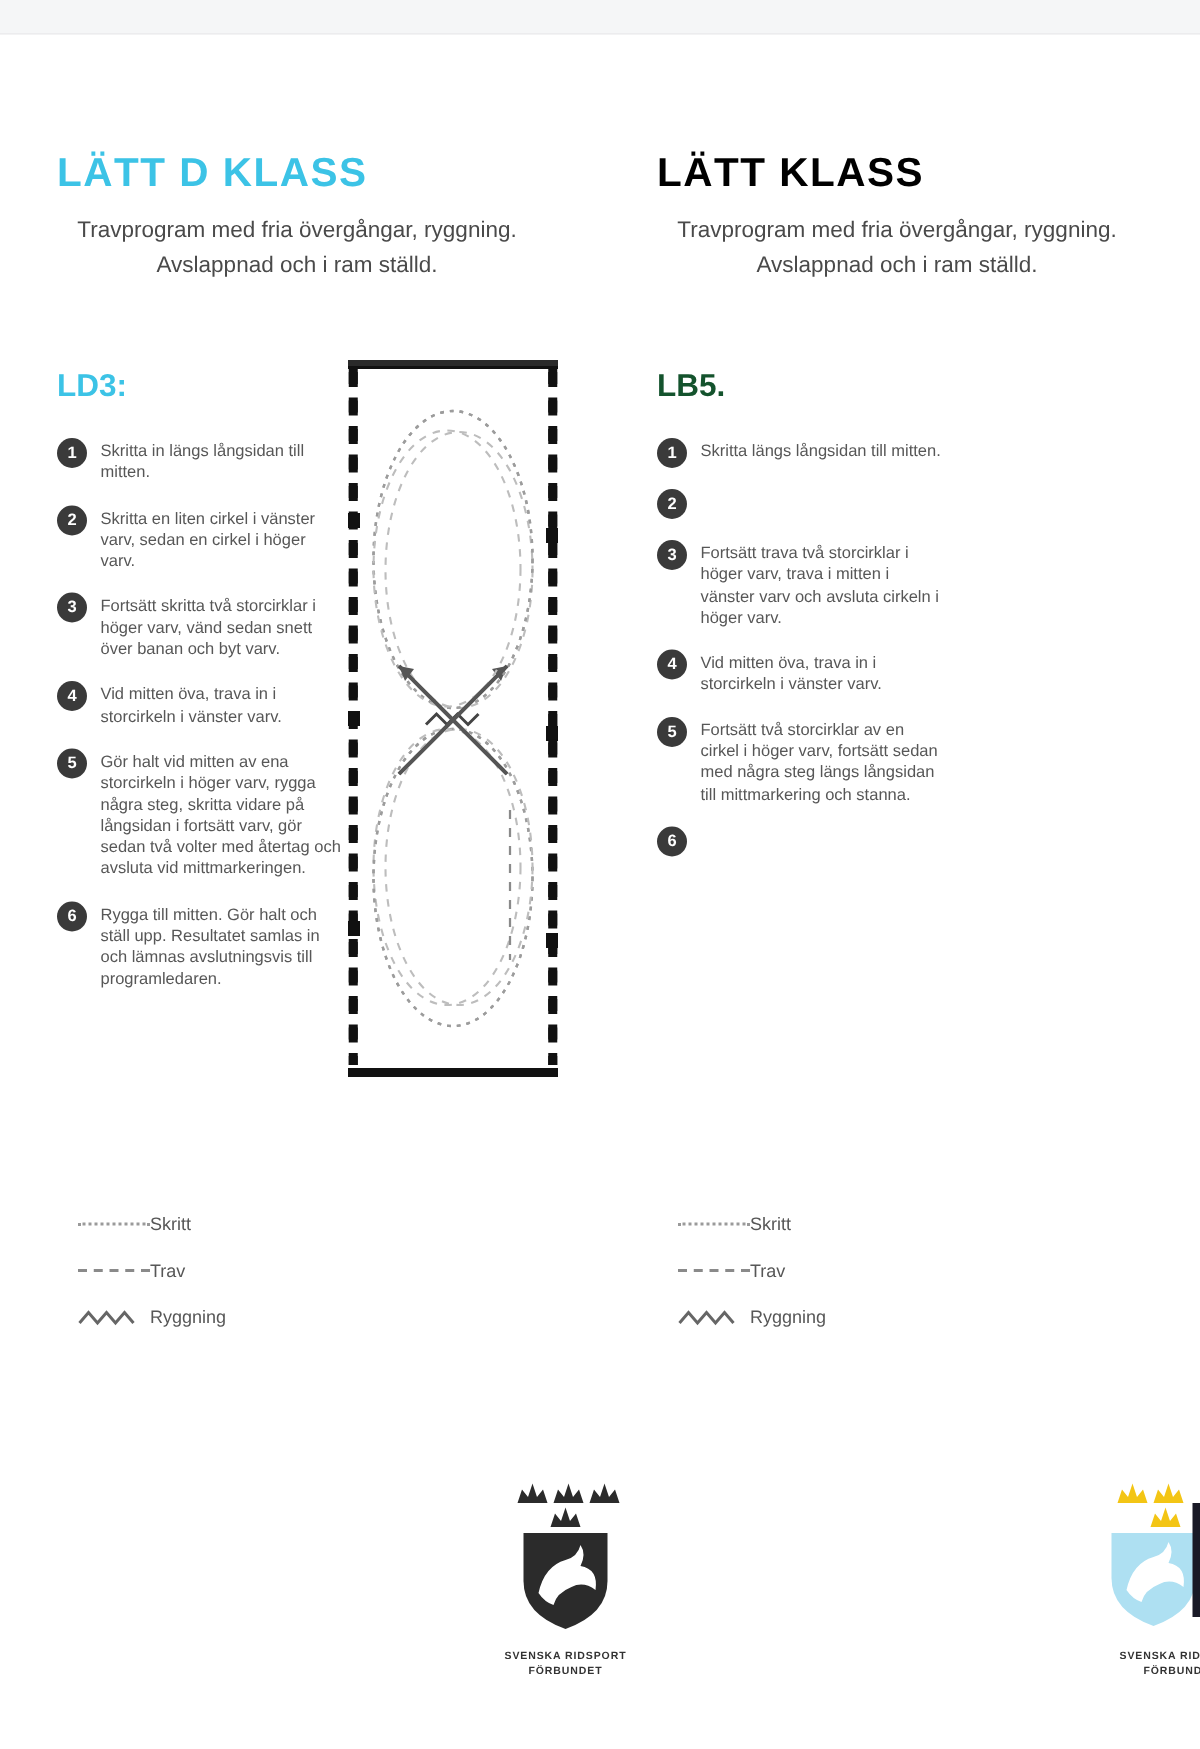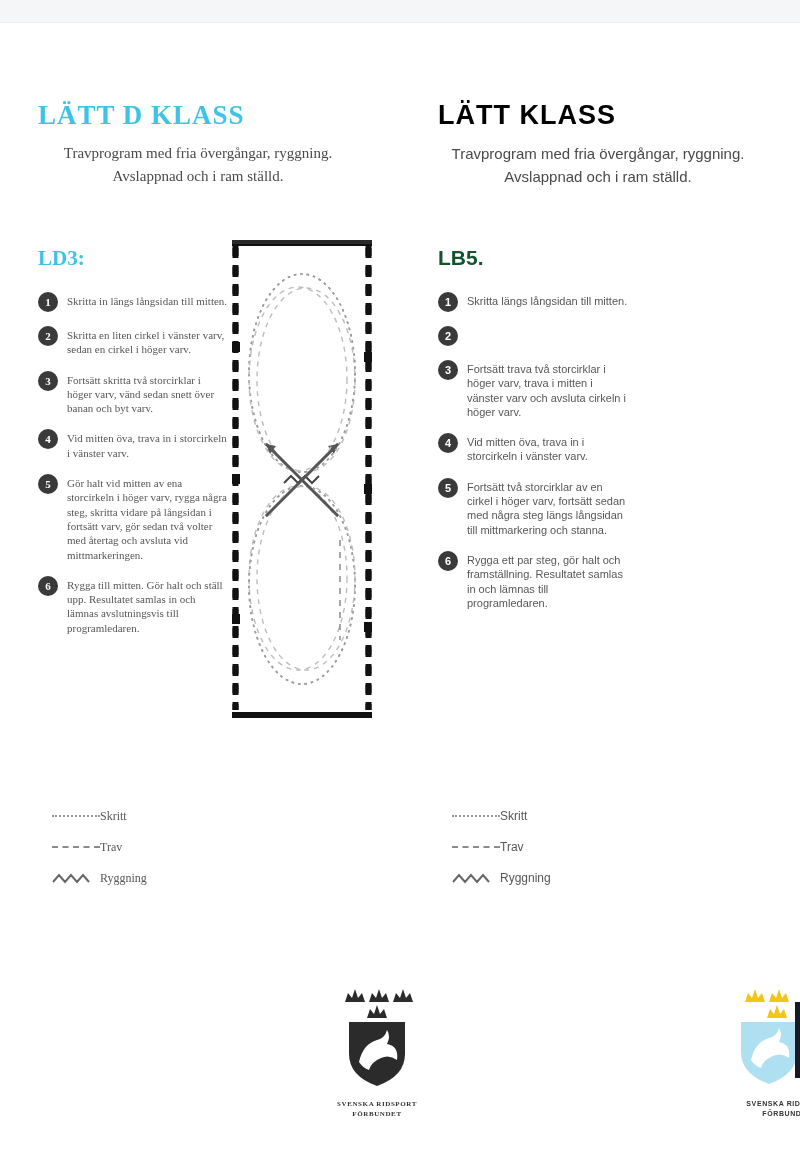--- a/index.html
+++ b/index.html
@@ -2,21 +2,21 @@
 <html><head>
 <meta charset="utf-8">
 <style>
   html,body{margin:0;padding:0;}
   body{
     width:800px;height:1166px;position:relative;background:#ffffff;
     font-family:"Liberation Sans", sans-serif;color:#3d3d3d;overflow:hidden;
   }
   .topbar{position:absolute;left:0;top:0;width:800px;height:22px;background:#f5f6f7;border-bottom:1px solid #ececee;}
   .page{position:absolute;top:0;width:400px;height:1166px;}
-  .page-left{left:0;font-family:Liberation Serif, serif;}
+  .page-left{left:0;}
   .page-right{left:400px;}
 
   .title{position:absolute;left:38px;top:100px;font-size:27px;font-weight:bold;letter-spacing:1px;color:#000000;}
   .title.accent{color:#3cc3e6;}
   .subtitle{position:absolute;left:38px;top:142px;width:320px;font-size:15px;line-height:1.55;color:#4a4a4a;text-align:center;}
   .program-code{position:absolute;left:38px;top:246px;font-size:21px;font-weight:bold;color:#14532d;}
   .program-code.accent{color:#3cc3e6;}
 
   .steps{position:absolute;left:38px;top:292px;width:190px;display:flex;flex-direction:column;gap:14px;}
   .step{display:flex;align-items:flex-start;gap:9px;}
@@ -162,21 +162,20 @@
     <div class="step">
       <div class="step-badge">4</div>
       <div class="step-text">Vid mitten öva, trava in i storcirkeln i vänster varv.</div>
     </div>
     <div class="step">
       <div class="step-badge">5</div>
       <div class="step-text">Fortsätt två storcirklar av en cirkel i höger varv, fortsätt sedan med några steg längs långsidan till mittmarkering och stanna.</div>
     </div>
     <div class="step">
       <div class="step-badge">6</div>
-      <div class="step-text">Rygga ett par steg, gör halt och framställning. Resultatet samlas in och lämnas till programledaren.</div>
     </div>
   </div>
 
   <svg class="arena" viewBox="0 0 140 478" width="140" height="478">
     <rect x="0" y="0" width="140" height="4" fill="#2a2a2a"></rect>
     <rect x="0" y="472" width="140" height="6" fill="#111"></rect>
     <line x1="3.5" y1="6" x2="3.5" y2="470" stroke="#111" stroke-width="6" stroke-dasharray="10 9"></line>
     <line x1="136.5" y1="6" x2="136.5" y2="470" stroke="#111" stroke-width="6" stroke-dasharray="10 9"></line>
     <rect x="-2" y="102" width="10" height="10" fill="#111"></rect>
     <rect x="132" y="112" width="10" height="10" fill="#111"></rect>

